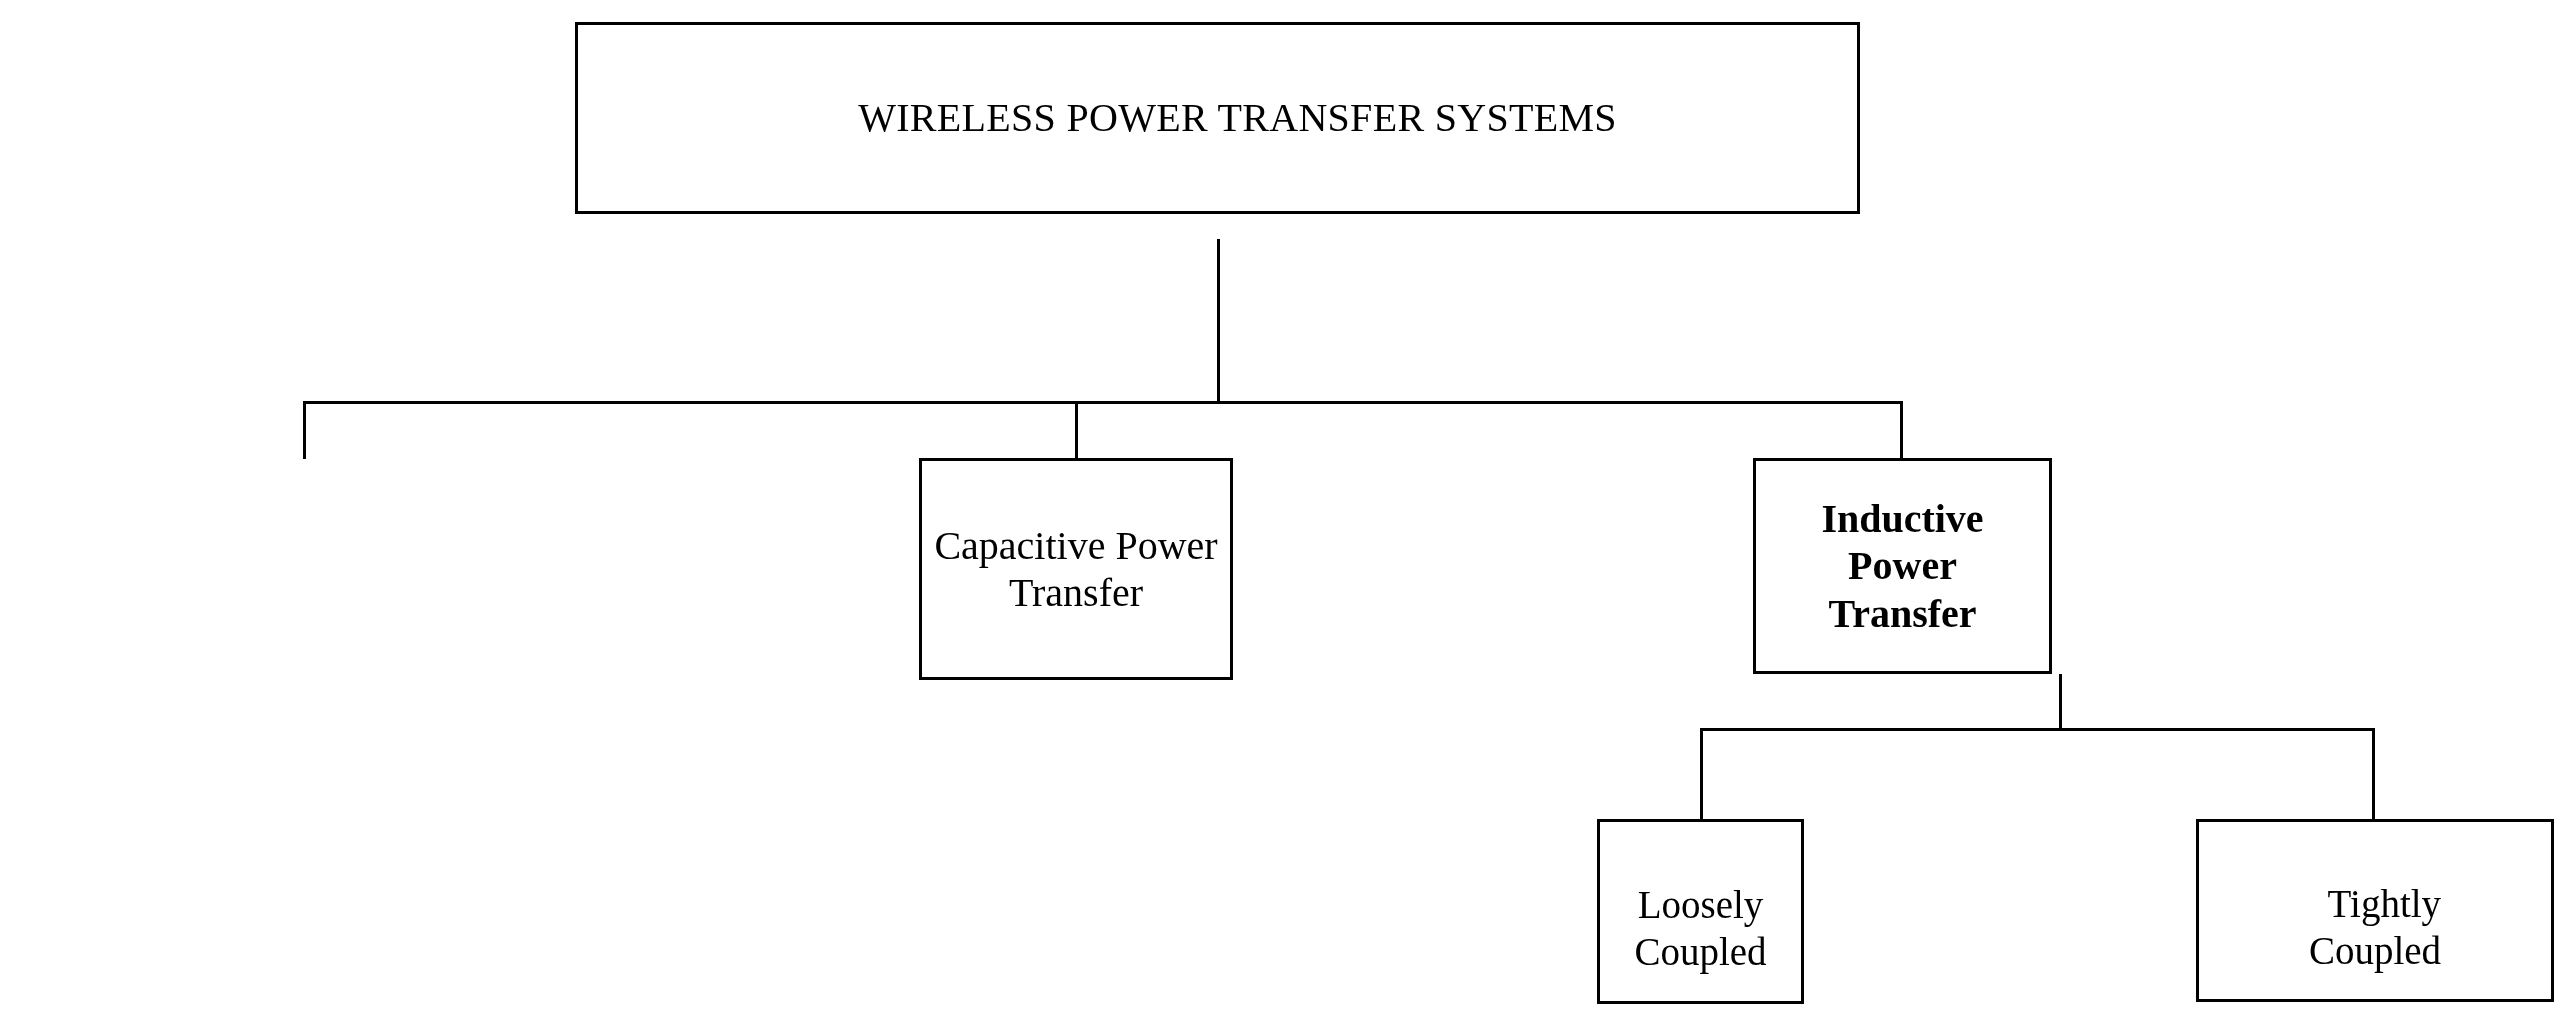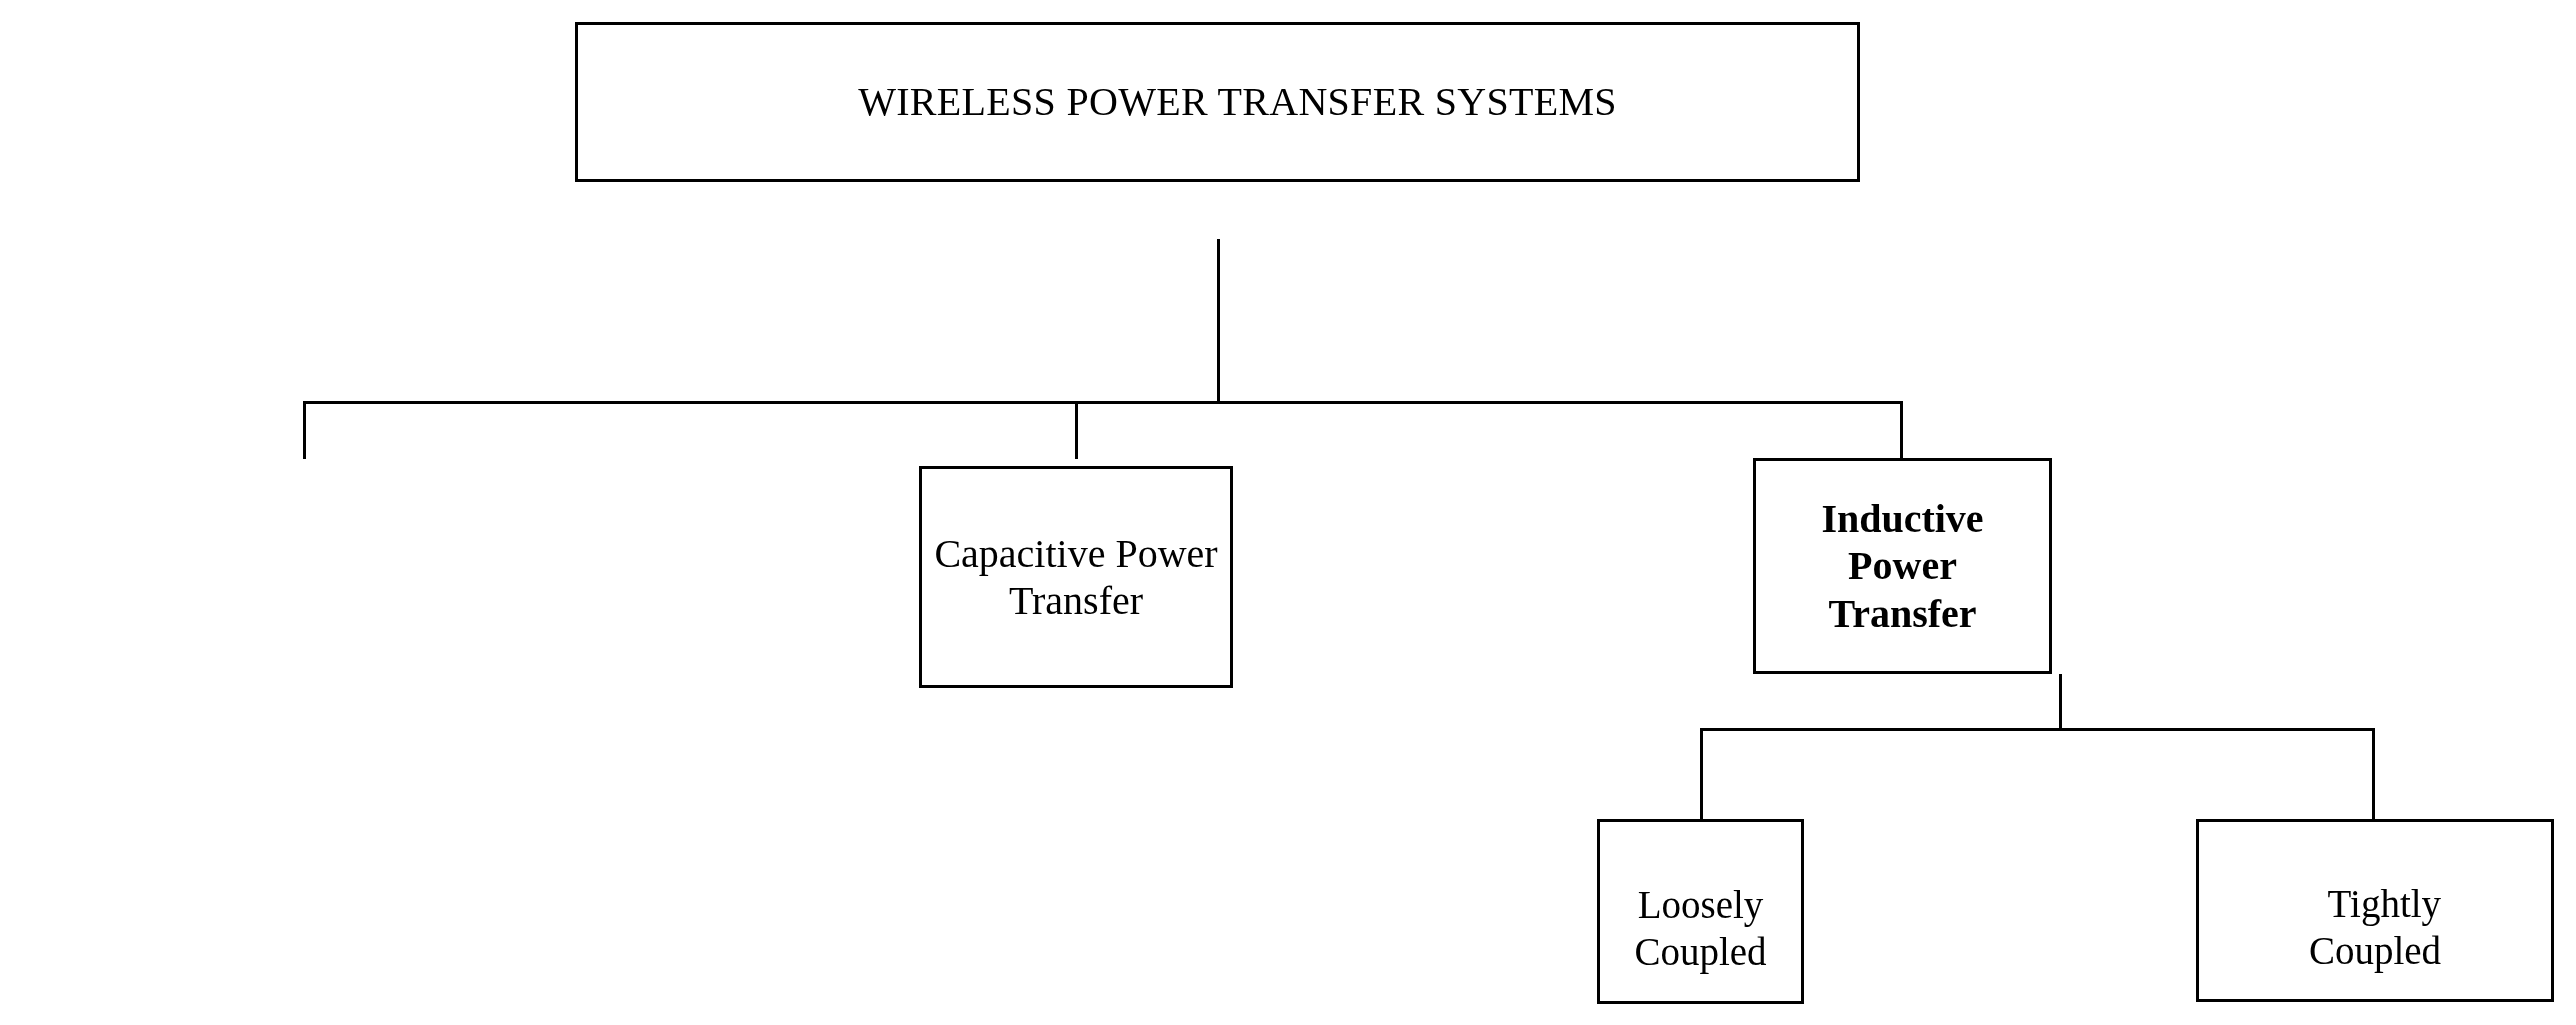--- a/index.html
+++ b/index.html
@@ -31,40 +31,39 @@
   .node-label {
     display: block;
     white-space: pre-line;
     padding: 0 6.5px;
   }
   
   #node-root {
     left: 575px;
     top: 22px;
     width: 1285px;
-    height: 160px;
+    height: 192px;
     padding-left: 40px;
   }
   #node-root .node-label {
     font-size: 40px;
     letter-spacing: 0.3px;
   }
   
   #node-microwave {
     left: 16.3px;
     top: 458px;
     width: 574px;
     height: 216px;
   }
   #node-capacitive {
     left: 919px;
     top: 458px;
     width: 314px;
     height: 222px;
-    margin-top: 8px;
   }
   #node-inductive {
     left: 1753px;
     top: 458px;
     width: 299px;
     height: 216px;
     font-weight: bold;
   }
   #node-microwave .node-label,
   #node-capacitive .node-label,

